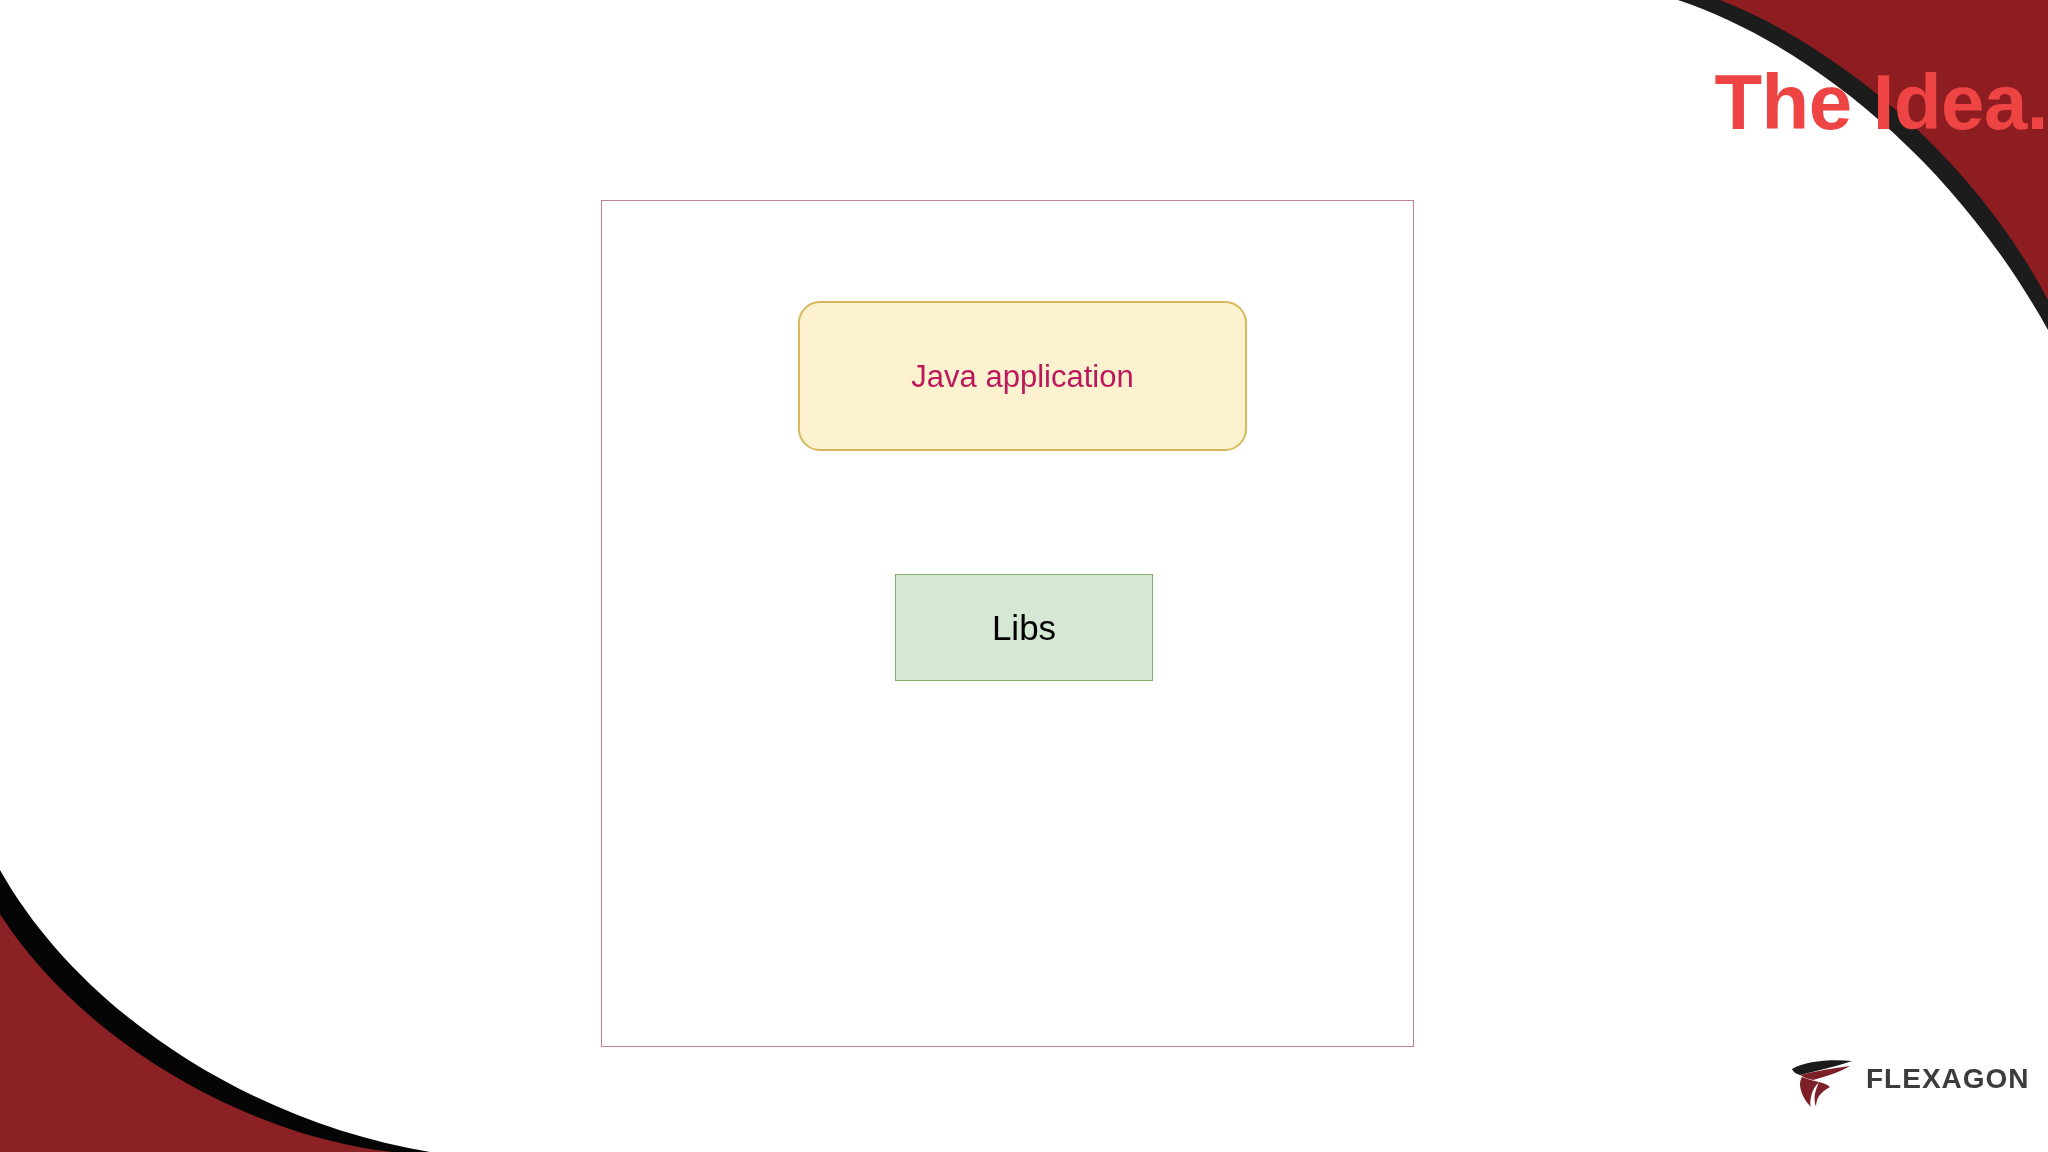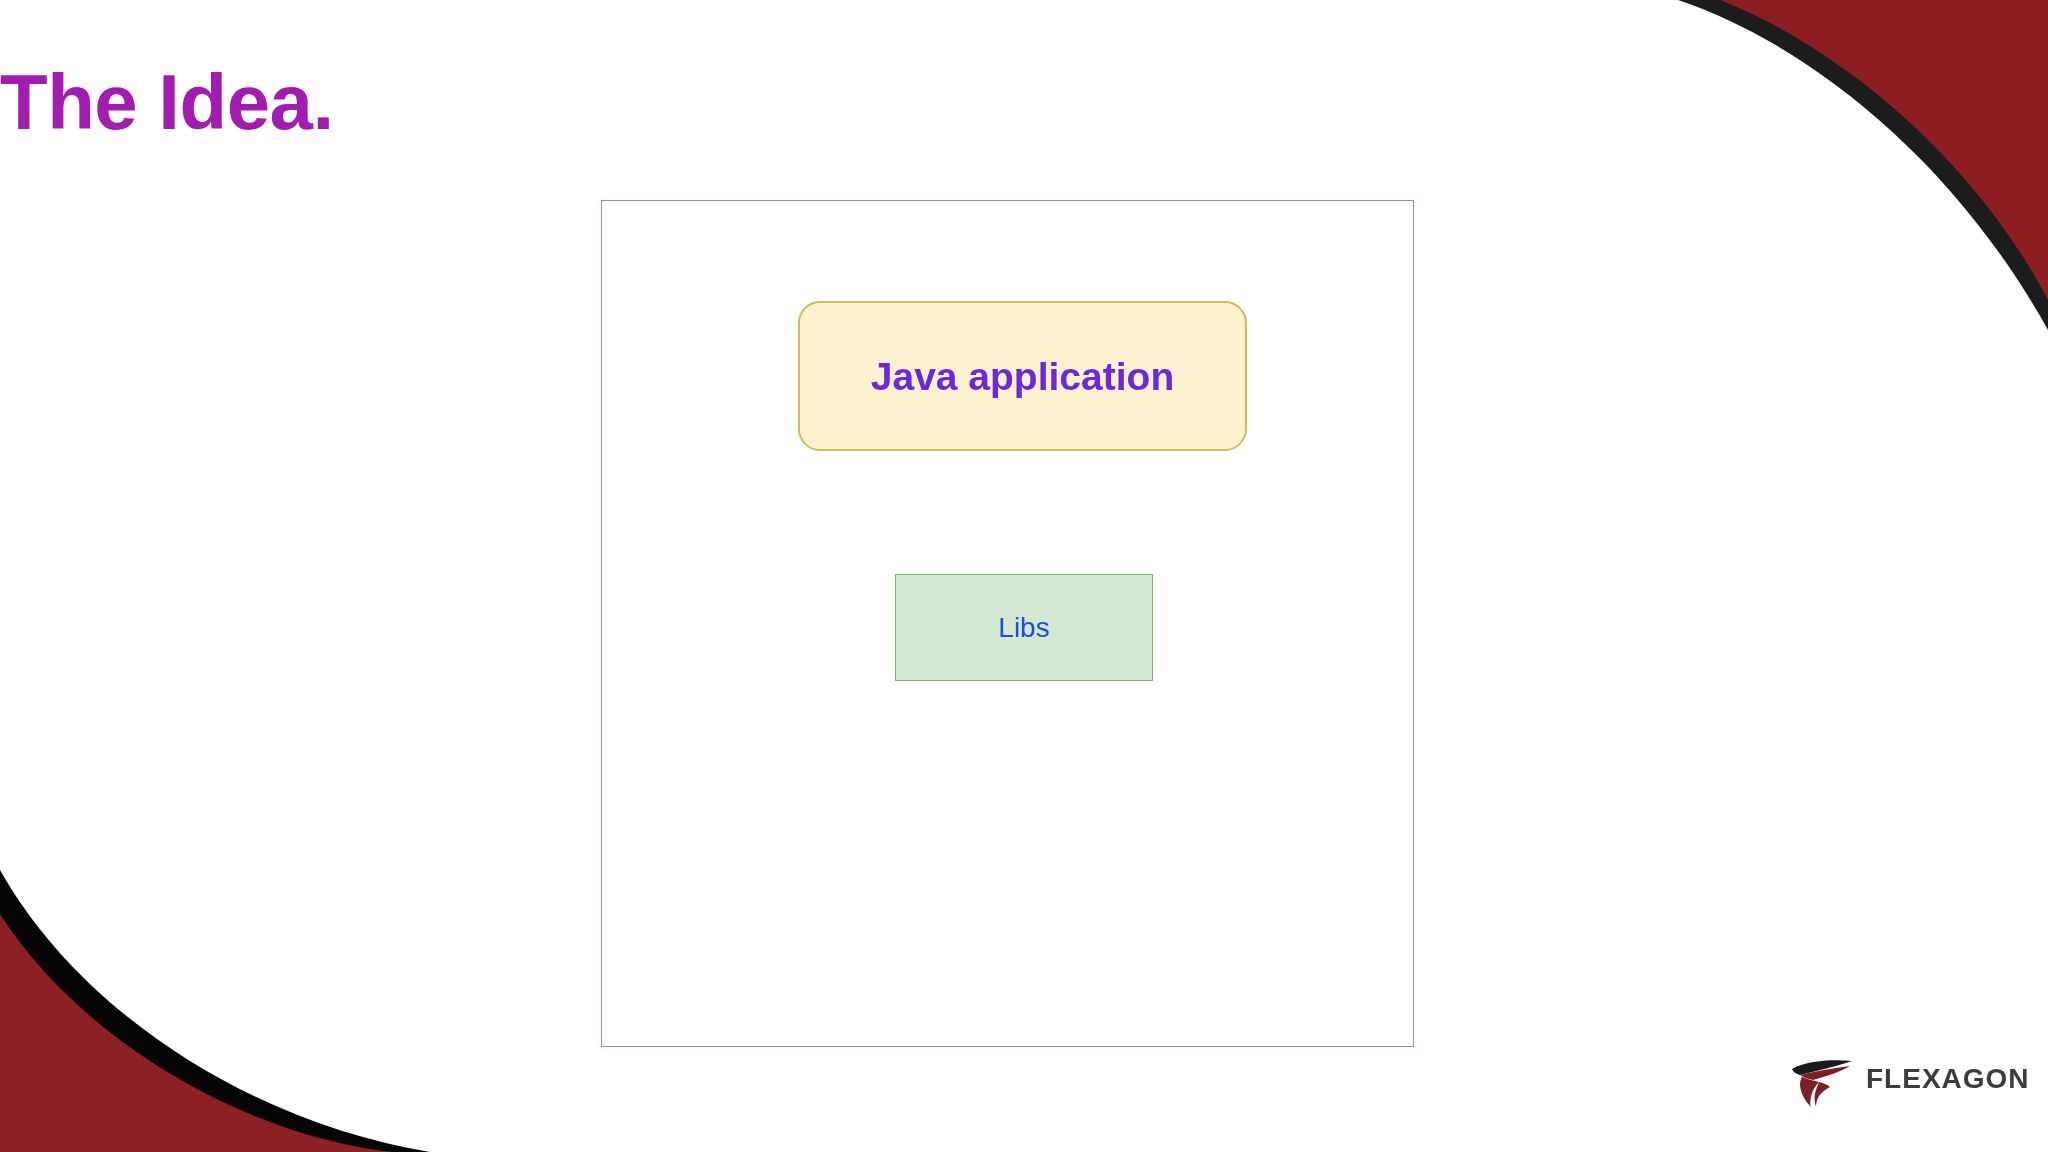--- a/index.html
+++ b/index.html
@@ -37,25 +37,25 @@
     width: 620px;
     height: 330px;
   }
 
   
   #slide-title {
     position: absolute;
     left: 0;
     top: 62px;
     width: 2048px;
-    text-align: left;
+    text-align: right;
     font-size: 78px;
     font-weight: bold;
     letter-spacing: -0.5px;
-    color: #a21caf;
+    color: #ef4444;
     font-family: "Liberation Sans", sans-serif;
     line-height: 1.05;
   }
 
   
   #vm-panel {
     position: absolute;
     left: 601px;
     top: 200px;
     width: 813px;
@@ -85,46 +85,45 @@
     height: 150px;
     background: #fcf2cf;
     border: 2px solid #d5b95a;
     border-radius: 22px;
     box-sizing: border-box;
     display: flex;
     align-items: center;
     justify-content: center;
   }
   #java-app-box .box-label {
-    font-size: 39px;
-    color: #6d28d9;
+    font-size: 31px;
+    color: #be185d;
     line-height: 1;
-    font-weight: bold;
   }
 
   
   #stack {
     position: absolute;
     left: 293px;
     top: 373px;
     width: 258px;
     height: 322px;
   }
   .stack-cell {
     position: relative;
     width: 100%;
     height: 107.33px;
     box-sizing: border-box;
     display: flex;
     align-items: center;
     justify-content: center;
   }
   .stack-cell .box-label {
-    font-size: 28px;
-    color: #1d4ed8;
+    font-size: 35px;
+    color: #000000;
     line-height: 1;
   }
   .cell-green {
     background: #d5e8d4;
     border: 1.5px solid #82b366;
   }
   .cell-green + .cell-green {
     border-top: 1.5px solid #82b366;
     margin-top: -1.5px;
   }

